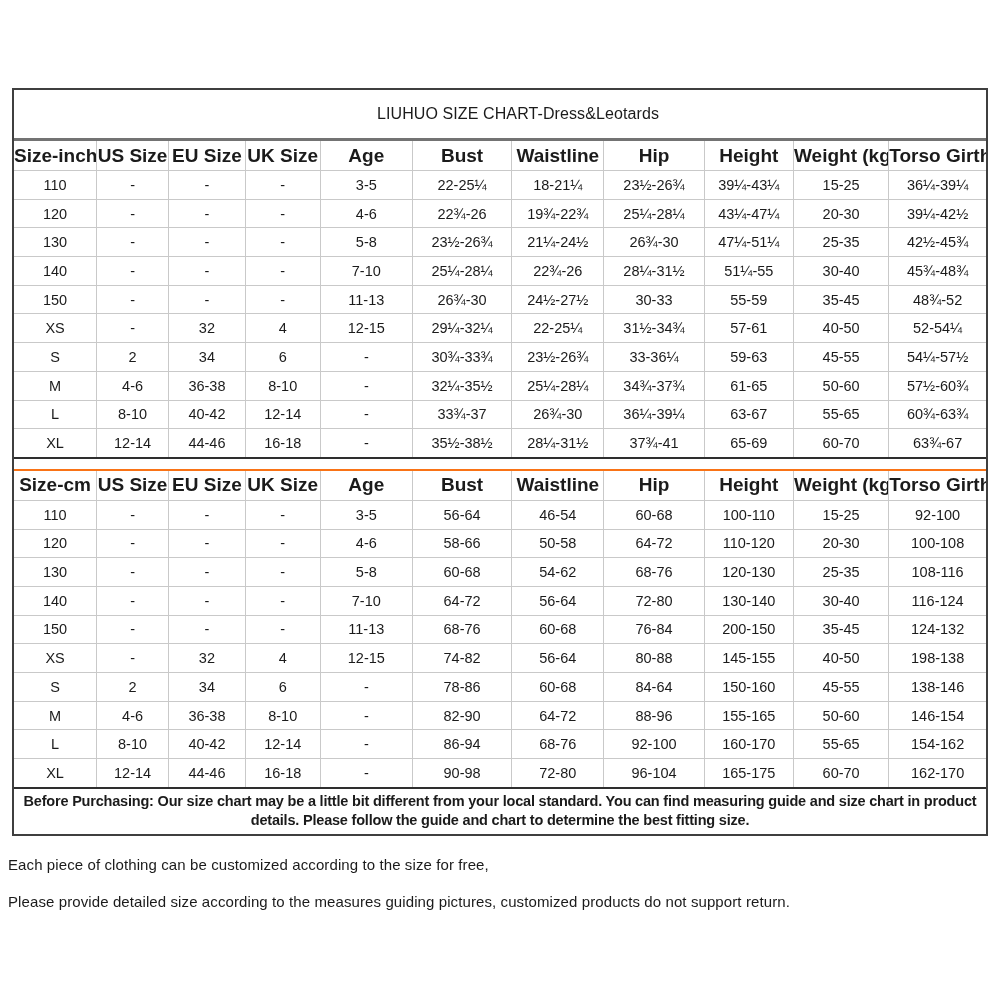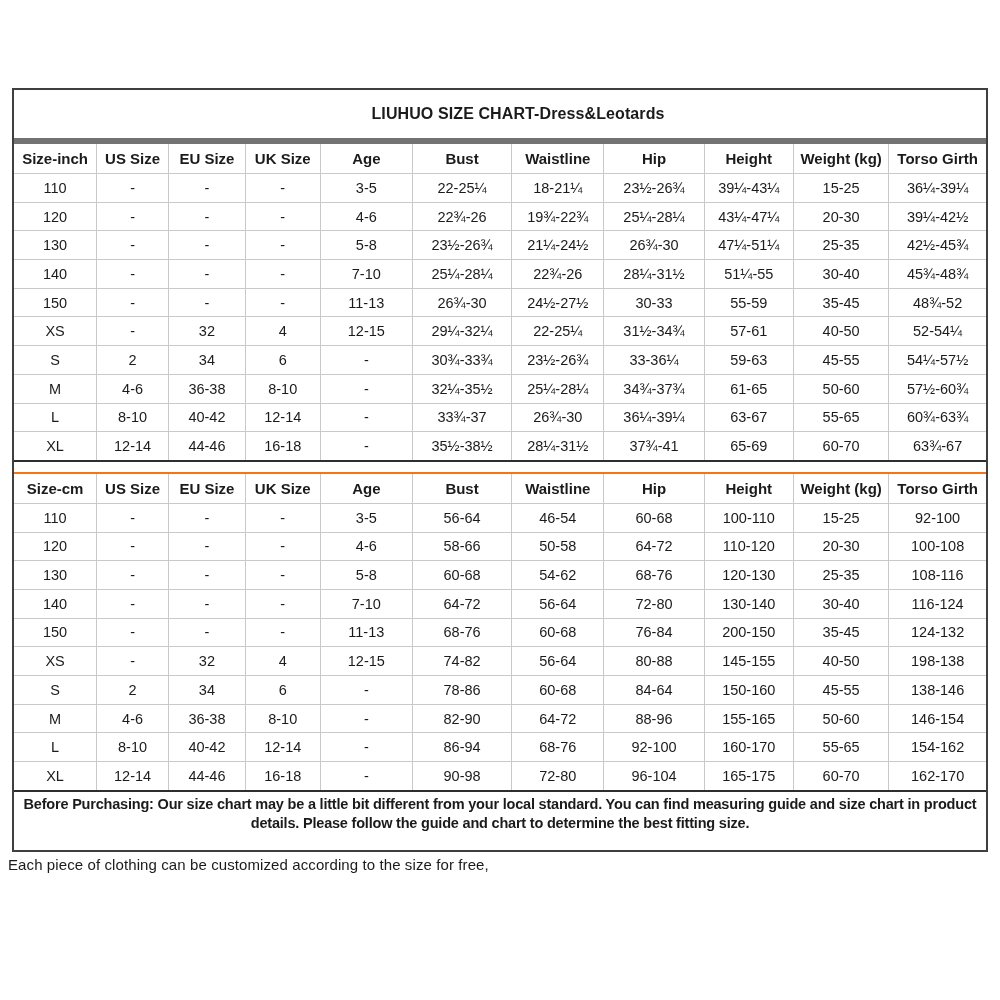--- a/index.html
+++ b/index.html
@@ -6,39 +6,39 @@
   .page {
     position:relative; width:1000px; height:1000px; background:#ffffff;
     font-family:"Liberation Sans", sans-serif; color:#1b1b1b;
   }
   .chart-box {
     position:absolute; left:12px; top:88px; width:972px;
     border:2px solid #3f3f3f; background:#ffffff;
   }
   .title-row {
     height:48px; display:flex; align-items:center; justify-content:center;
-    font-weight:bold; font-size:16px; letter-spacing:0.1px;
-    border-bottom:6px solid #737373;
+    font-weight:normal; font-size:16px; letter-spacing:0.1px;
+    border-bottom:3px solid #737373;
     padding-left:36px;
   }
   table.size-table {
     width:100%; border-collapse:collapse; table-layout:fixed;
     border-style:hidden; 
   }
   table.size-table th, table.size-table td {
     border:1px solid #c9c9c9; text-align:center; vertical-align:middle;
     padding:0; overflow:hidden; white-space:nowrap;
   }
-  table.size-table th { height:29px; font-size:15px; font-weight:bold;margin-top:39px; }
+  table.size-table th { height:29px; font-size:19px; font-weight:bold;margin-top:39px; }
   table.size-table td { height:27.7px; font-size:14.5px; font-weight:normal; }
   .tbl-wrap-inch { border-bottom:2px solid #2e2e2e; }
   .tbl-gap { height:10px; background:#ffffff; }
   .tbl-wrap-cm { border-top:2px solid #f97316; }
   .note-row {
-    border-top:2px solid #2e2e2e; padding:3px 6px 18px 6px;
+    border-top:2px solid #2e2e2e; padding:3px 6px 5px 6px;
     font-weight:bold; font-size:14.5px; letter-spacing:-0.2px;
     line-height:1.3; text-align:center;
   }
   .footer-text { position:absolute; left:8px; top:856px; width:984px; font-size:15px; }
   .footer-text .line { margin-bottom:20px; letter-spacing:0.1px; }
 </style>
 </head>
 <body>
 
 <div class="page">
@@ -378,15 +378,16 @@
           </tbody>
         </table>
     </div>
 
     <div class="note-row">Before Purchasing: Our size chart may be a little bit different from your local standard. You can find measuring guide and size chart in product details. Please follow the guide and chart to determine the best fitting size.</div>
 
   </div>
 
   <div class="footer-text">
     <div class="line">Each piece of clothing can be customized according to the size for free,</div>
+    <div class="line">Please provide detailed size according to the measures guiding pictures, customized products do not support return.</div>
   </div>
 
 </div>
 
 </body></html>

